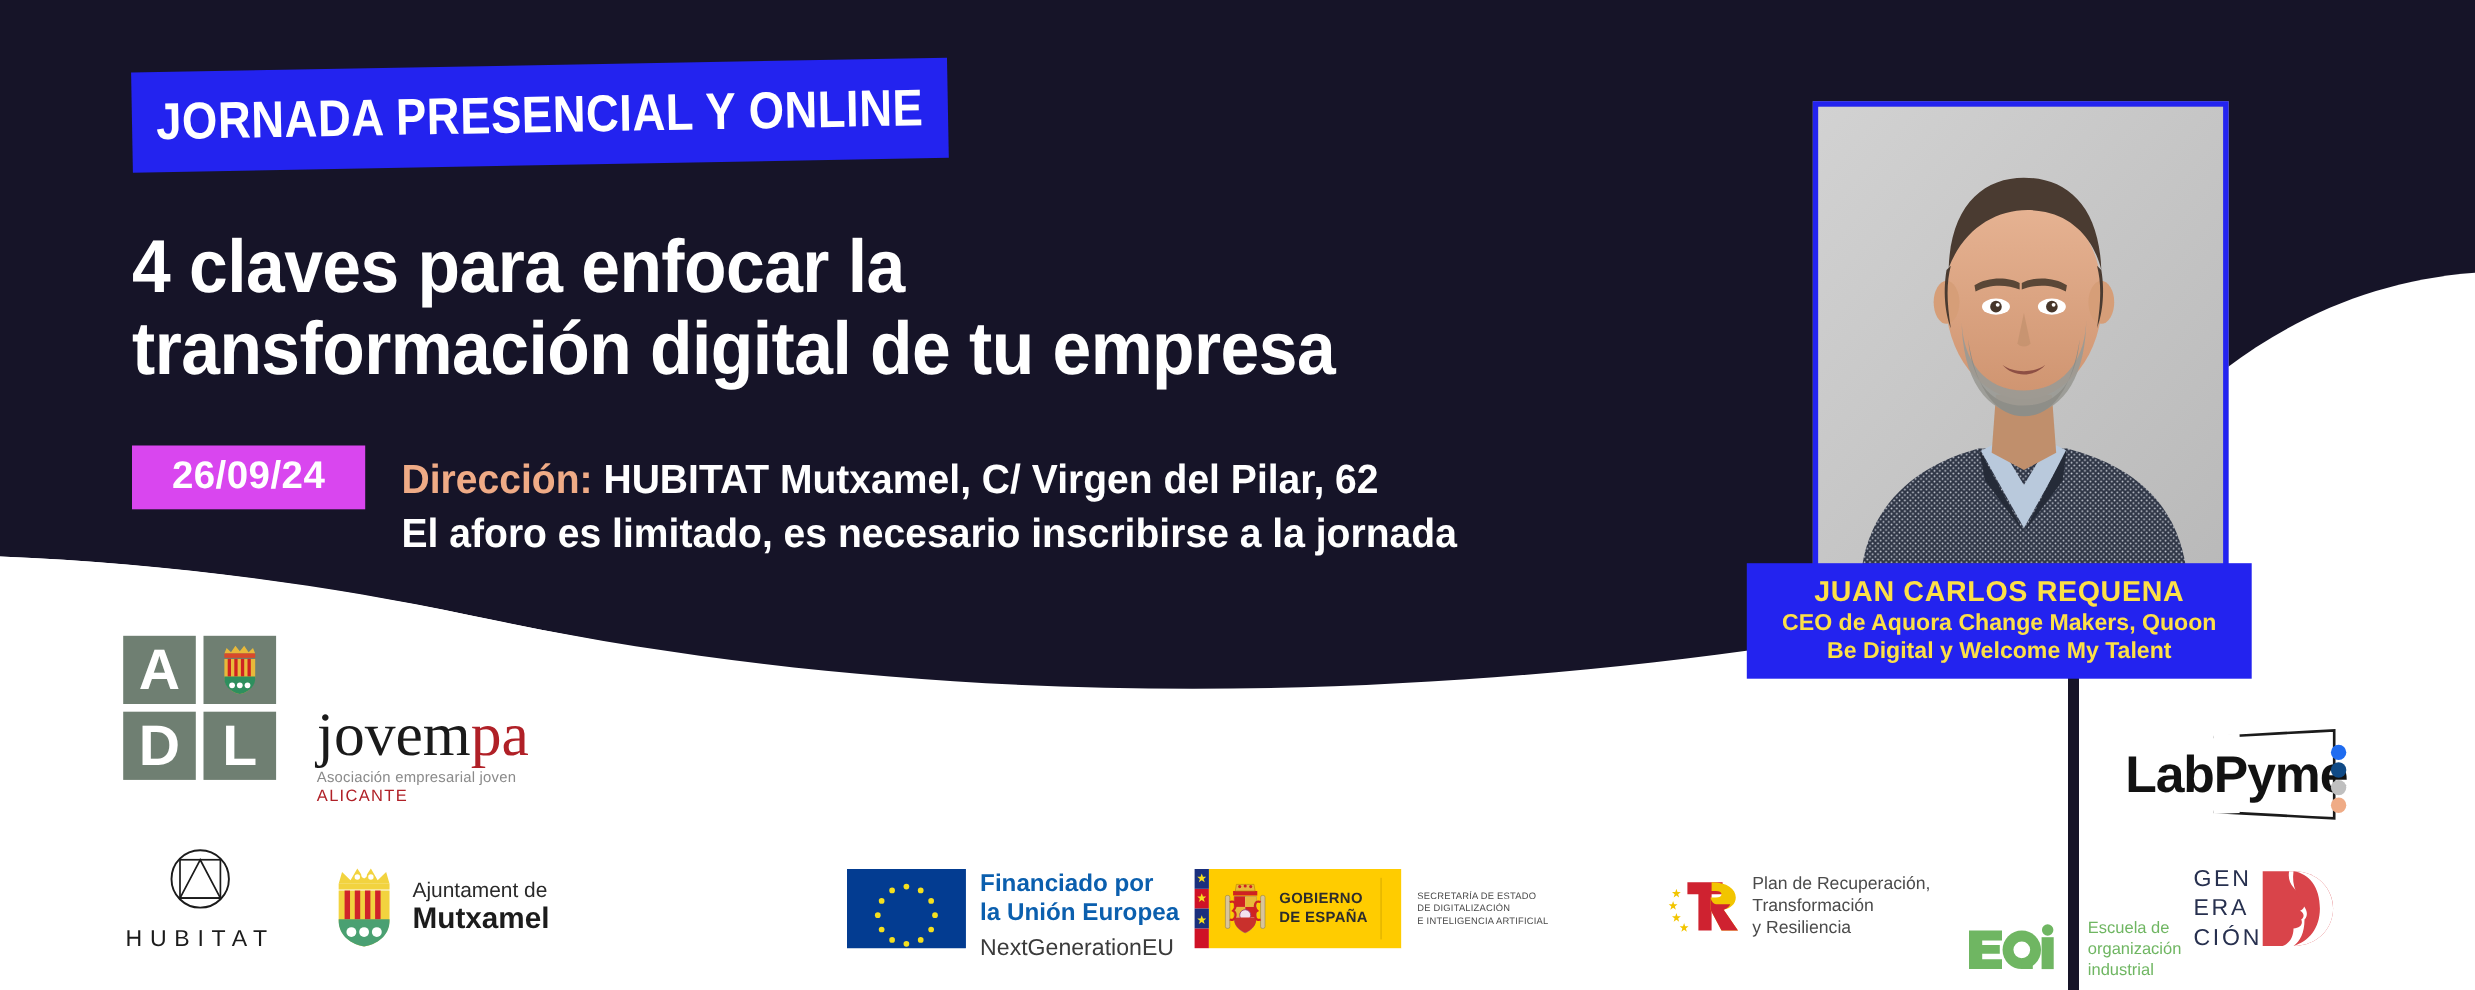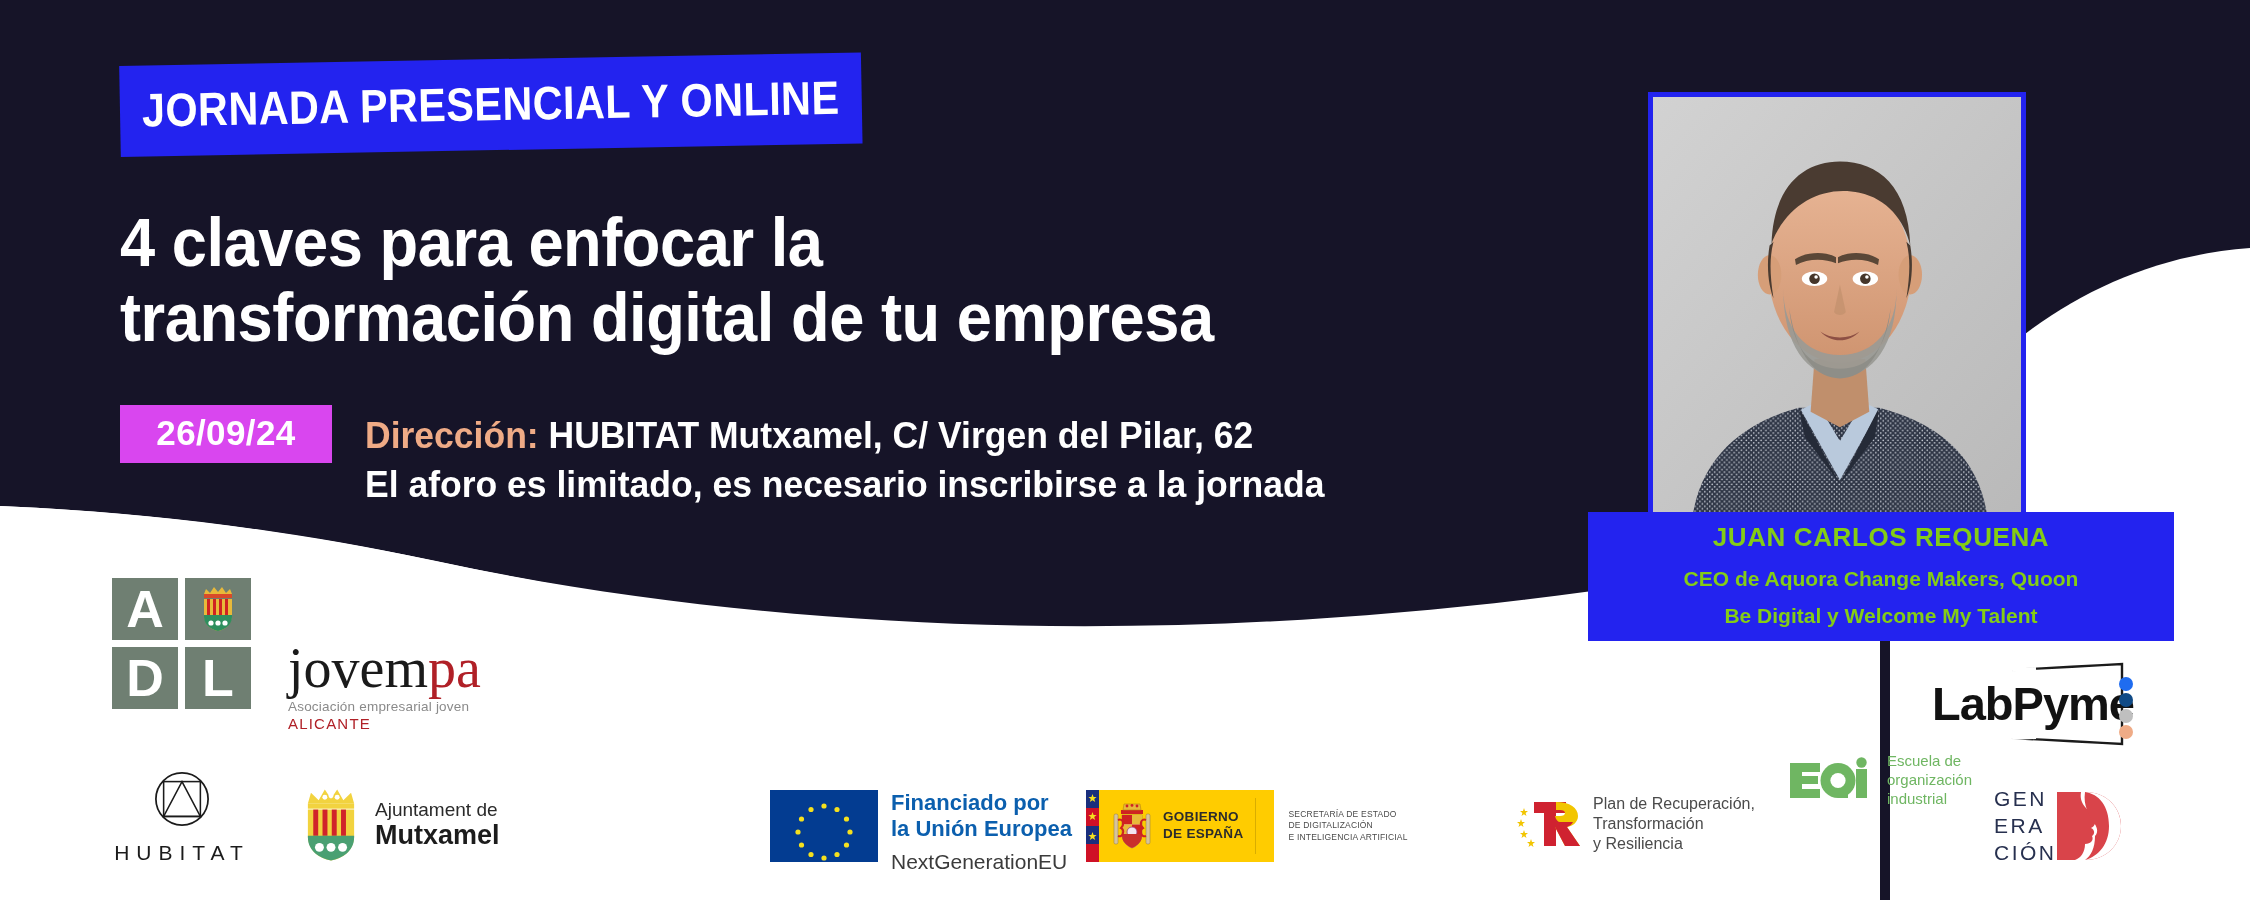--- a/index.html
+++ b/index.html
@@ -55,26 +55,26 @@
   
   .photo-frame{
     position:absolute;left:1648px;top:92px;width:378px;height:440px;
     border:5px solid #2323ef;box-sizing:border-box;background:#c9c9c9;
     overflow:hidden;
   }
   .photo-inner{position:absolute;left:0;top:0;width:100%;height:100%;}
 
   
   .speaker{
-    position:absolute;left:1588px;top:512px;width:586px;
-    background:#2323ef;color:#84cc16;text-align:center;
+    position:absolute;left:1588px;top:512px;width:459px;
+    background:#2323ef;color:#fde047;text-align:center;
     padding:9px 0 12px 0;
   }
   .sp-name{font-size:26px;font-weight:bold;letter-spacing:.6px;line-height:1.25;}
-  .sp-role{font-size:21px;font-weight:bold;line-height:1.22;margin-top:12px;}
+  .sp-role{font-size:21px;font-weight:bold;line-height:1.22;}
 
   
   .logo{position:absolute;}
 
   
   #logo-adl{left:112px;top:578px;width:140px;}
   .adl-grid{display:grid;grid-template-columns:66px 66px;grid-gap:7px;}
   .adl-cell{width:66px;height:62px;background:#6f7f72;display:flex;align-items:center;justify-content:center;}
   .adl-letter{color:#ffffff;font-weight:bold;font-size:52px;line-height:1;font-family:"Liberation Sans Narrow","Liberation Sans",sans-serif;}
   .adl-cap{color:#ffffff;font-weight:bold;font-size:11.5px;line-height:1.35;margin-top:6px;text-align:center;width:139px;
@@ -114,21 +114,21 @@
   .gob-sep{width:1px;background:#d9ad00;height:56px;margin:0 12px;}
   .gob-t2{color:#33486e;font-size:11px;line-height:1.3;letter-spacing:.2px;}
   .gob-right{background:#ffffff;display:flex;align-items:center;padding:0 8px 0 14px;height:72px;}
   .gob-t3{color:#4a4a4a;font-size:8.5px;line-height:1.35;letter-spacing:.2px;}
 
   
   #logo-plan{left:1516px;top:794px;display:flex;align-items:center;gap:11px;}
   .plan-text{color:#4b4b4b;font-size:16px;line-height:1.24;}
 
   
-  #logo-eoi{left:1786px;top:752px;display:flex;align-items:center;gap:9px;}
+  #logo-eoi{left:1786px;top:835px;display:flex;align-items:center;gap:20px;}
   .eoi-text{color:#6fb662;font-size:15px;line-height:1.25;}
 
   
   #logo-gen{left:1994px;top:786px;display:flex;align-items:center;}
   .gen-text{color:#27304f;font-size:21px;line-height:1.28;letter-spacing:2.5px;}
 
   
   #logo-labpyme{left:1926px;top:660px;width:220px;height:90px;}
 </style>
 </head>

